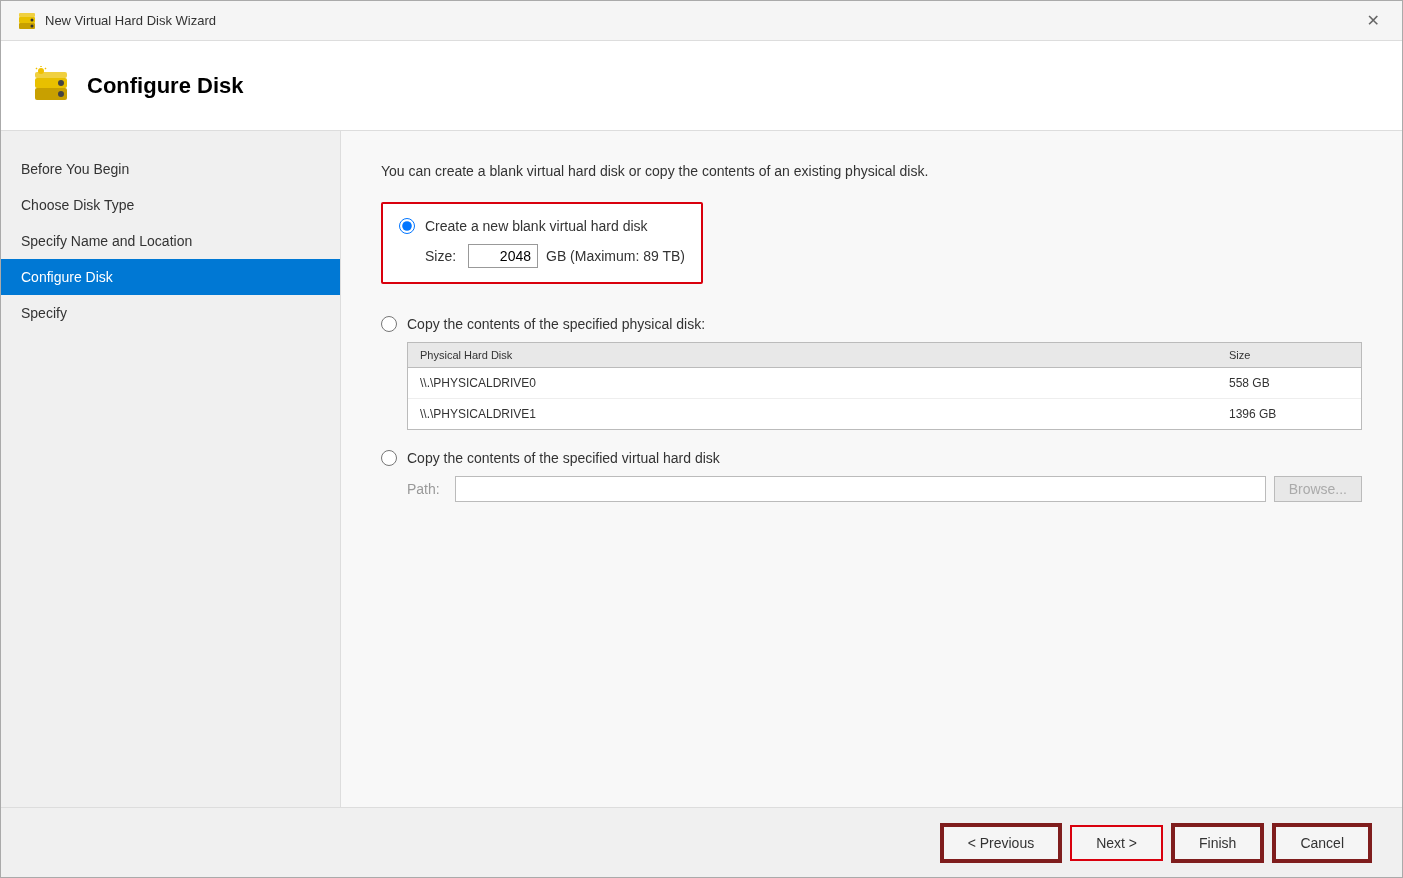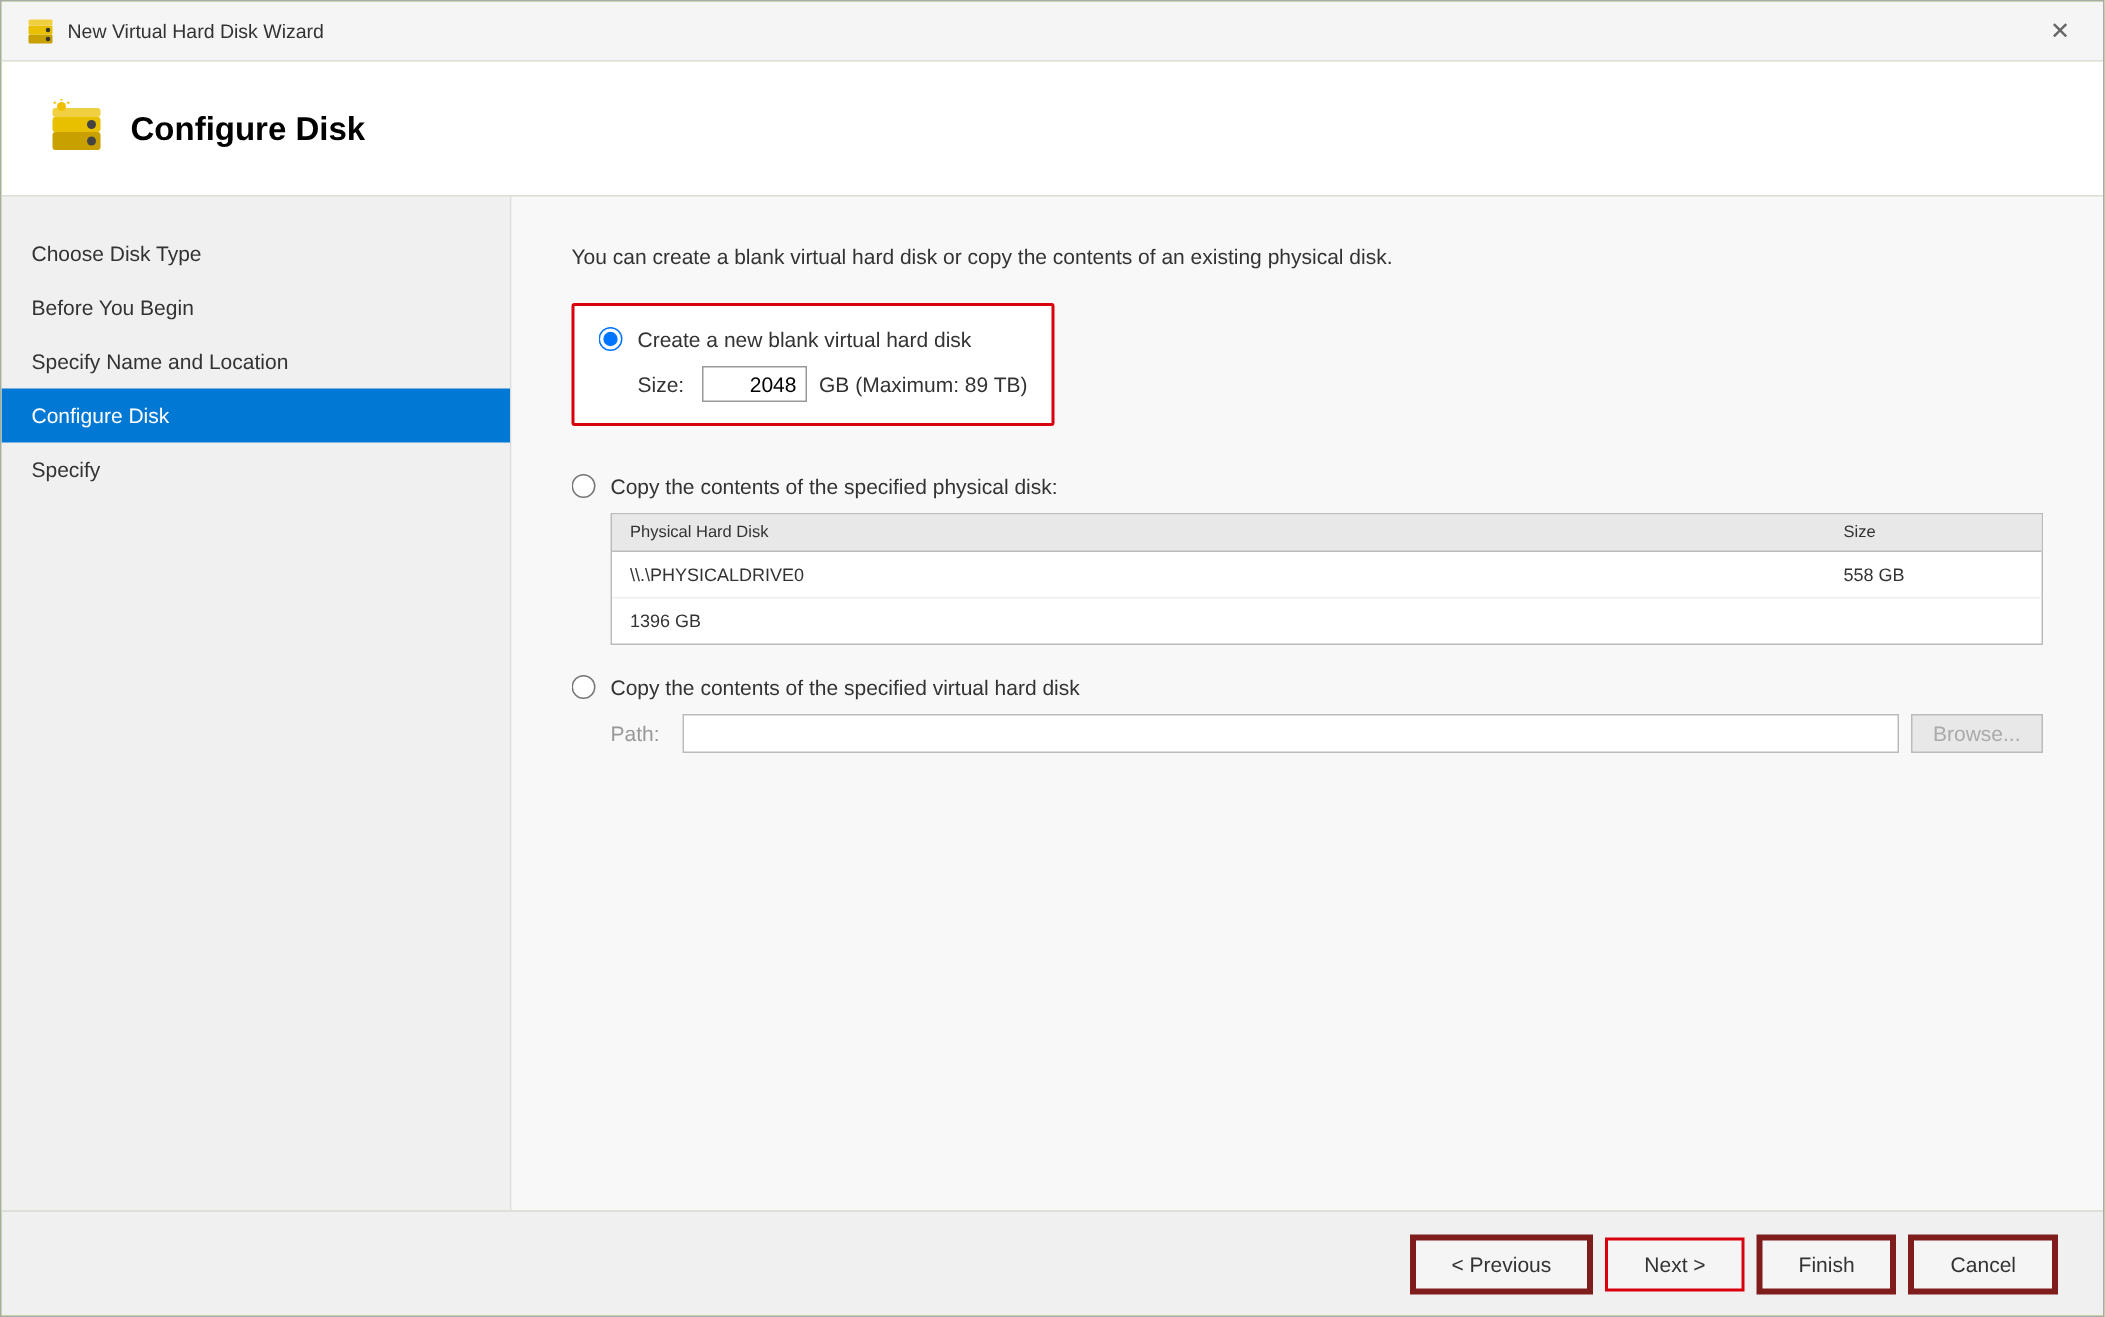--- a/index.html
+++ b/index.html
@@ -8,21 +8,21 @@
       font-size: 14px;
       background: #f0f0f0;
       display: flex;
       justify-content: center;
       align-items: center;
       min-height: 100vh;
     }
     .window {
       width: 1403px;
       height: 878px;
-      background: #84cc16;
+      background: #f0abfc;
       border: 1px solid #aaa;
       box-shadow: 2px 2px 10px rgba(0,0,0,0.3);
       display: flex;
       flex-direction: column;
     }
     .title-bar {
       background: #f5f5f5;
       border-bottom: 1px solid #ddd;
       padding: 8px 16px;
       display: flex;
@@ -300,22 +300,22 @@
       <line x1="10" y1="1" x2="10" y2="0" stroke="#f0c000" stroke-width="1.5"></line>
       <line x1="14" y1="3" x2="15" y2="2" stroke="#f0c000" stroke-width="1.5"></line>
       <line x1="6" y1="3" x2="5" y2="2" stroke="#f0c000" stroke-width="1.5"></line>
     </svg>
     <span class="header-title">Configure Disk</span>
   </div>
 
   <div class="content-area">
 
     <div class="sidebar">
+      <div class="sidebar-item">Before You Begin</div>
       <div class="sidebar-item">Choose Disk Type</div>
-      <div class="sidebar-item">Before You Begin</div>
       <div class="sidebar-item">Specify Name and Location</div>
       <div class="sidebar-item active">Configure Disk</div>
       <div class="sidebar-item">Specify</div>
     </div>
 
     <div class="main-content">
       <p class="description-text">You can create a blank virtual hard disk or copy the contents of an existing physical disk.</p>
 
       
       <div class="highlighted-box">
@@ -339,20 +339,21 @@
         <div class="disk-table">
           <div class="disk-table-header">
             <span class="col-name">Physical Hard Disk</span>
             <span class="col-size">Size</span>
           </div>
           <div class="disk-table-row">
             <span class="col-name">\\.\PHYSICALDRIVE0</span>
             <span class="col-size">558 GB</span>
           </div>
           <div class="disk-table-row">
+            <span class="col-name">\\.\PHYSICALDRIVE1</span>
             <span class="col-size">1396 GB</span>
           </div>
         </div>
       </div>
 
       
       <div class="virtual-disk-option">
         <div class="copy-option-row">
           <input type="radio" class="radio-input" name="disk-option" style="">
           <span class="option-label">Copy the contents of the specified virtual hard disk</span>

